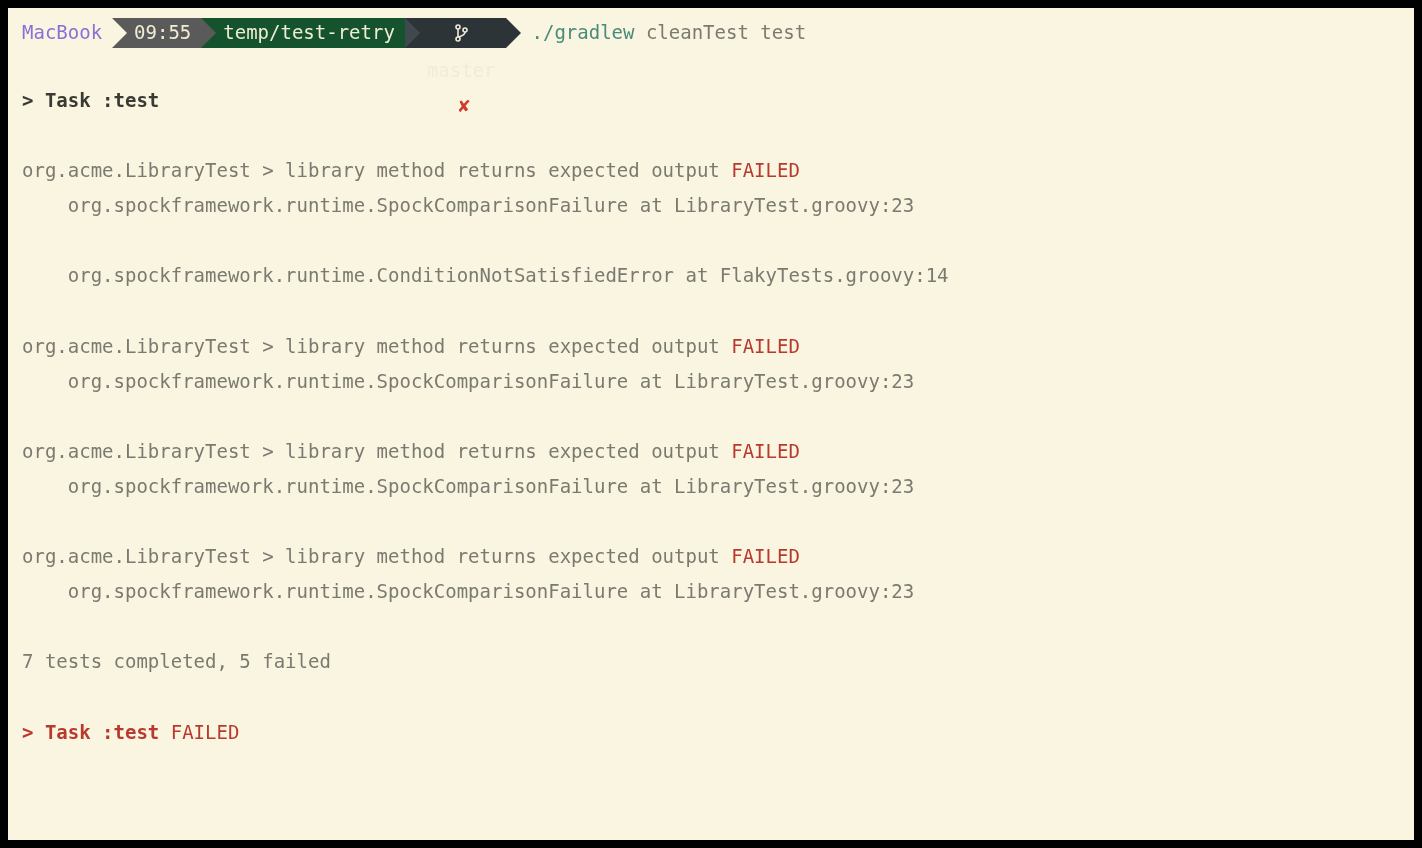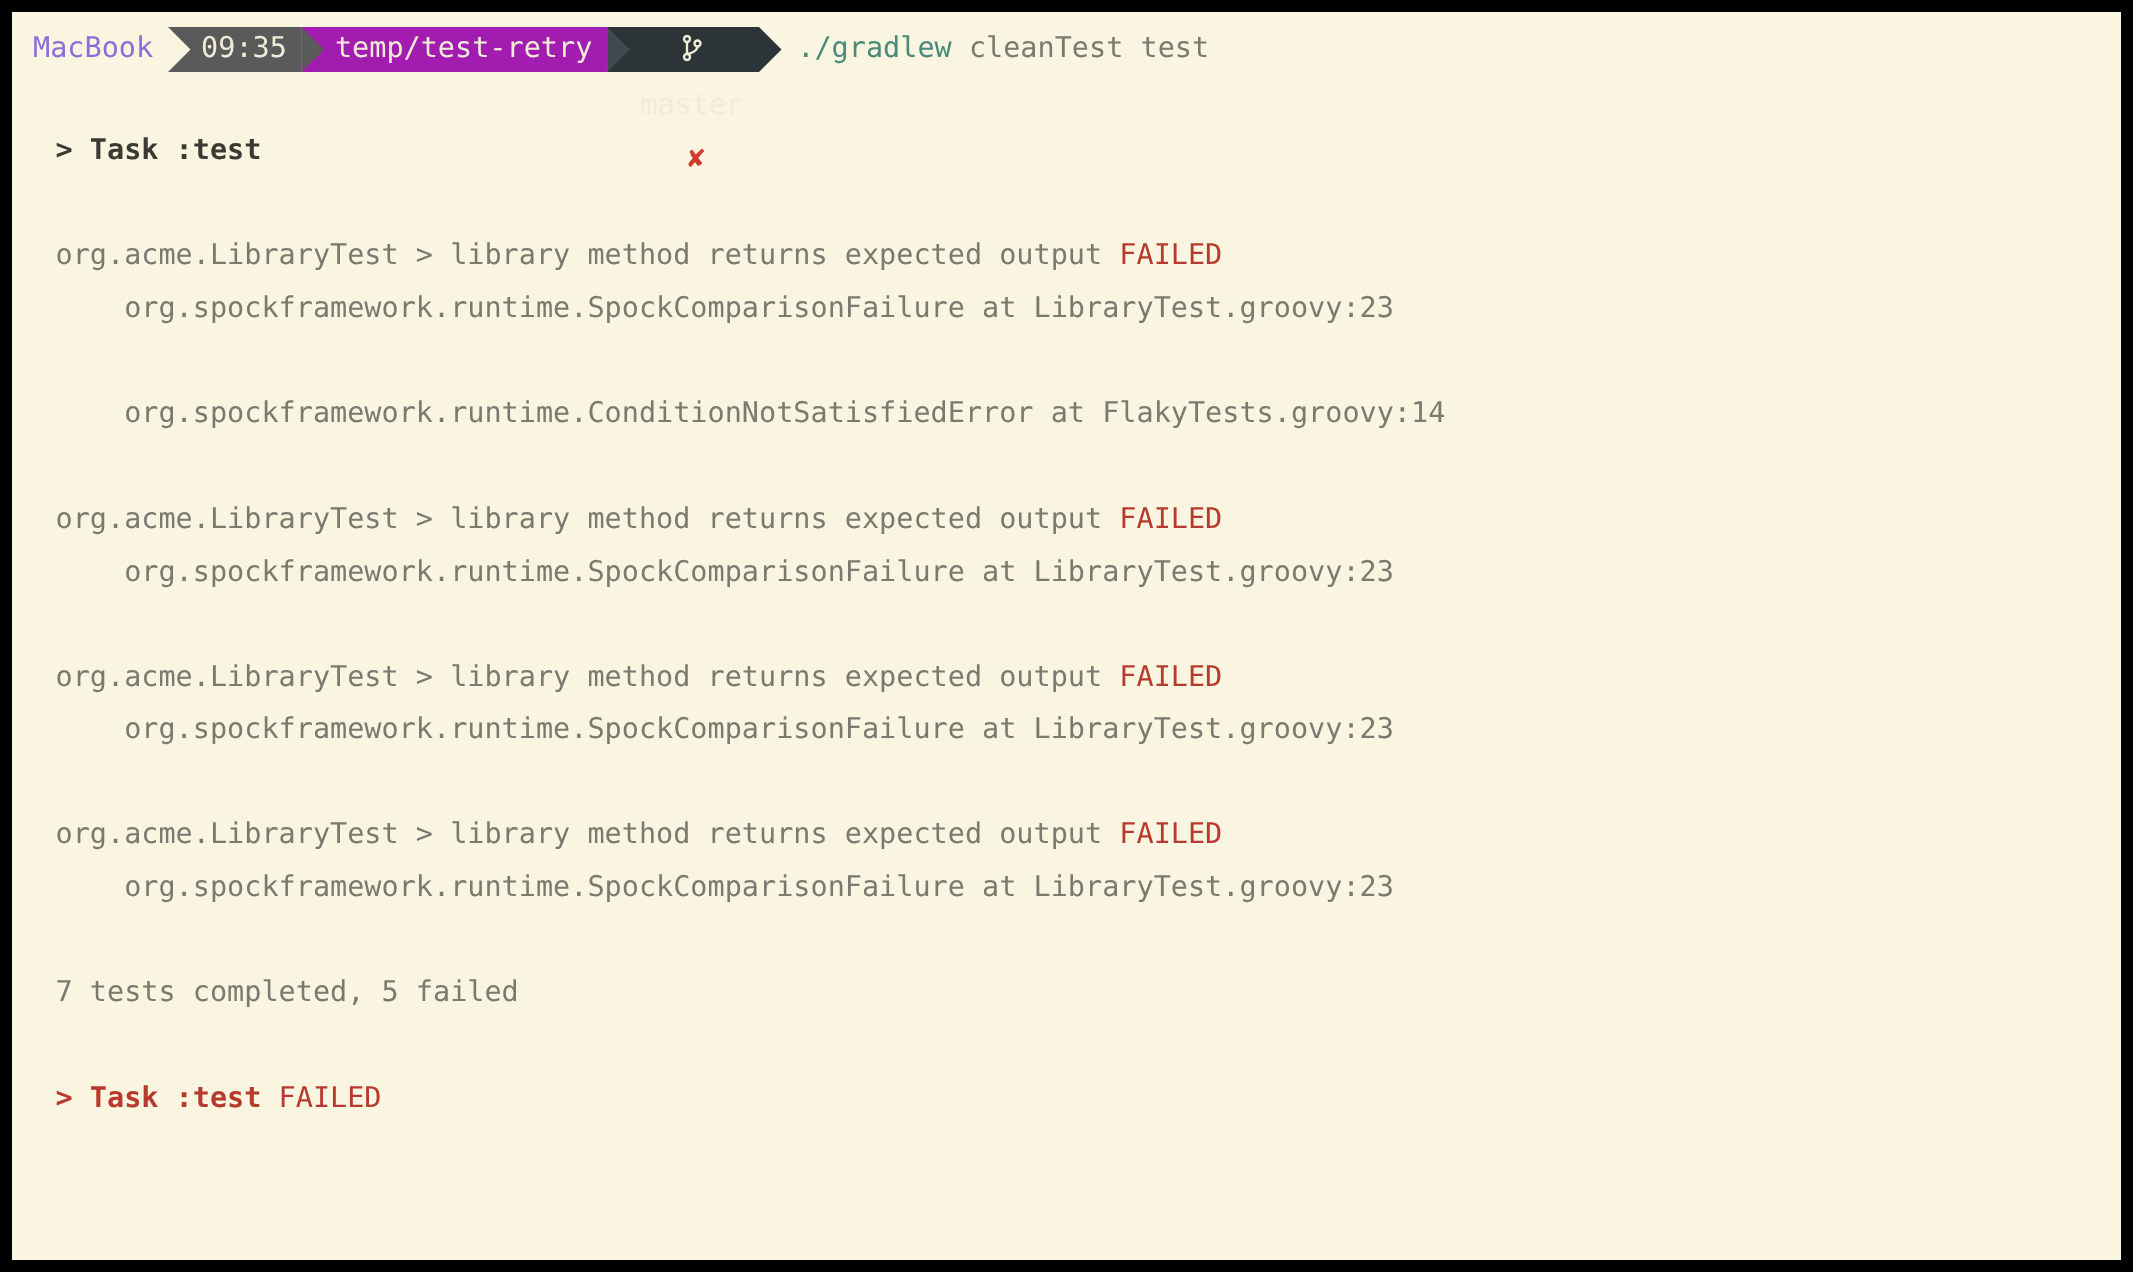--- a/index.html
+++ b/index.html
@@ -36,51 +36,51 @@
     top: 0;
     width: 0; height: 0;
     border-top: 15px solid transparent;
     border-bottom: 15px solid transparent;
     z-index: 2;
   }
   .seg-host { background: #f9f5e0; color: #8a6fd8; font-weight: 500; }
   .seg-host .arrow { border-left: 15px solid #f9f5e0; }
   .seg-time { background: #5a5a5a; color: #f0ecd6; }
   .seg-time .arrow { border-left: 15px solid #5a5a5a; }
-  .seg-path { background: #a21caf; color: #f0ecd6; }
+  .seg-path { background: #14532d; color: #f0ecd6; }
   .seg-path .arrow { border-left: 15px solid #3e4a50; }
   .seg-branch { background: #2c3438; color: #f0ecd6; flex-direction: column; }
   .seg-branch .arrow { border-left: 15px solid #2c3438; }
   .git-icon {
     display:inline-block;
     margin: 0 6px;
     vertical-align: middle;
   }
   .git-x { color: #d13b2e; font-weight: bold; margin-left: 6px;}
   .cmd { padding-left: 26px; color: #7a7a70; }
   .cmd .bin { color: #4a8a7a; text-align: center; }
-  .line { padding: 0 29px; white-space: pre; color: #7a7a70; }
+  .line { padding: 0 14px; white-space: pre; color: #7a7a70; }
   .bold { font-weight: 700; }
   .dark { color: #3a3a34; }
   .red { color: #b83a2e; }
   .red-dim { color: #b83a2e; font-weight: 400;}
   .spacer { height: 35px; }
 </style>
 </head>
 <body>
 
 <div class="terminal">
 
   <div class="prompt-line">
     <div class="seg first seg-host">
       <span>MacBook</span>
       <span class="arrow"></span>
     </div>
     <div class="seg seg-time">
-      <span>09:35</span>
+      <span>09:55</span>
       <span class="arrow"></span>
     </div>
     <div class="seg seg-path">
       <span>temp/test-retry</span>
       <span class="arrow"></span>
     </div>
     <div class="seg seg-branch">
       <span class="git-icon">
         <svg width="14" height="18" viewBox="0 0 14 18">
           <circle cx="4" cy="3" r="2" fill="none" stroke="#f0ecd6" stroke-width="1.6"></circle>

